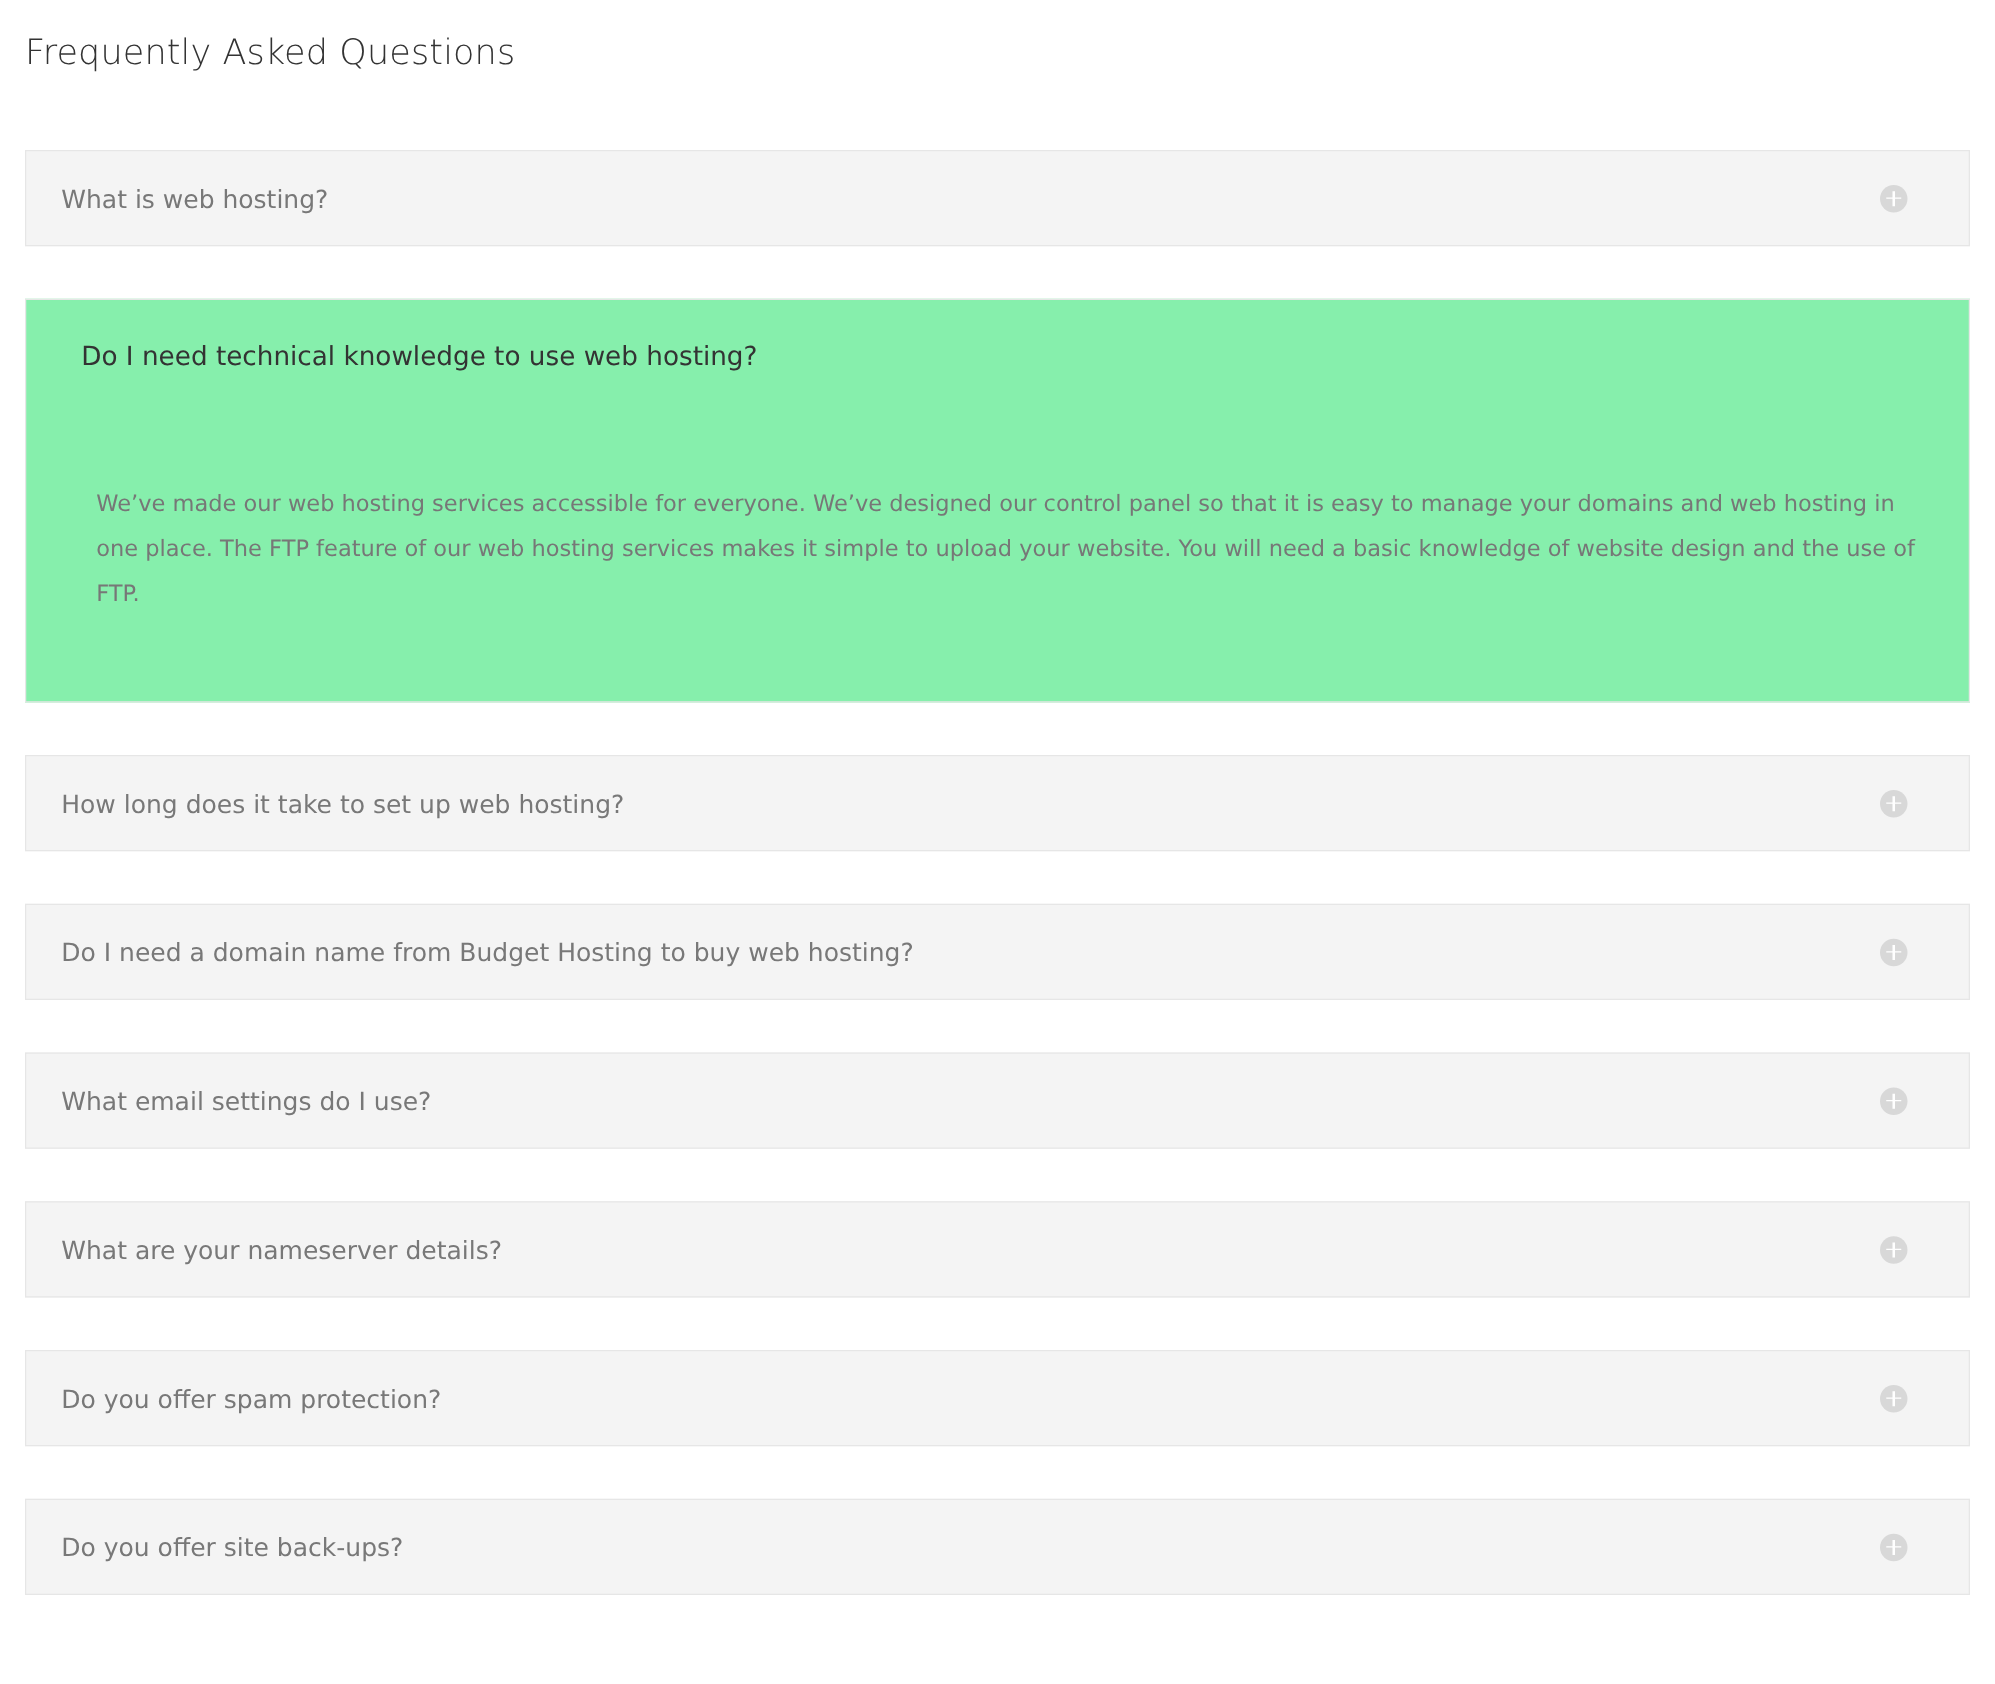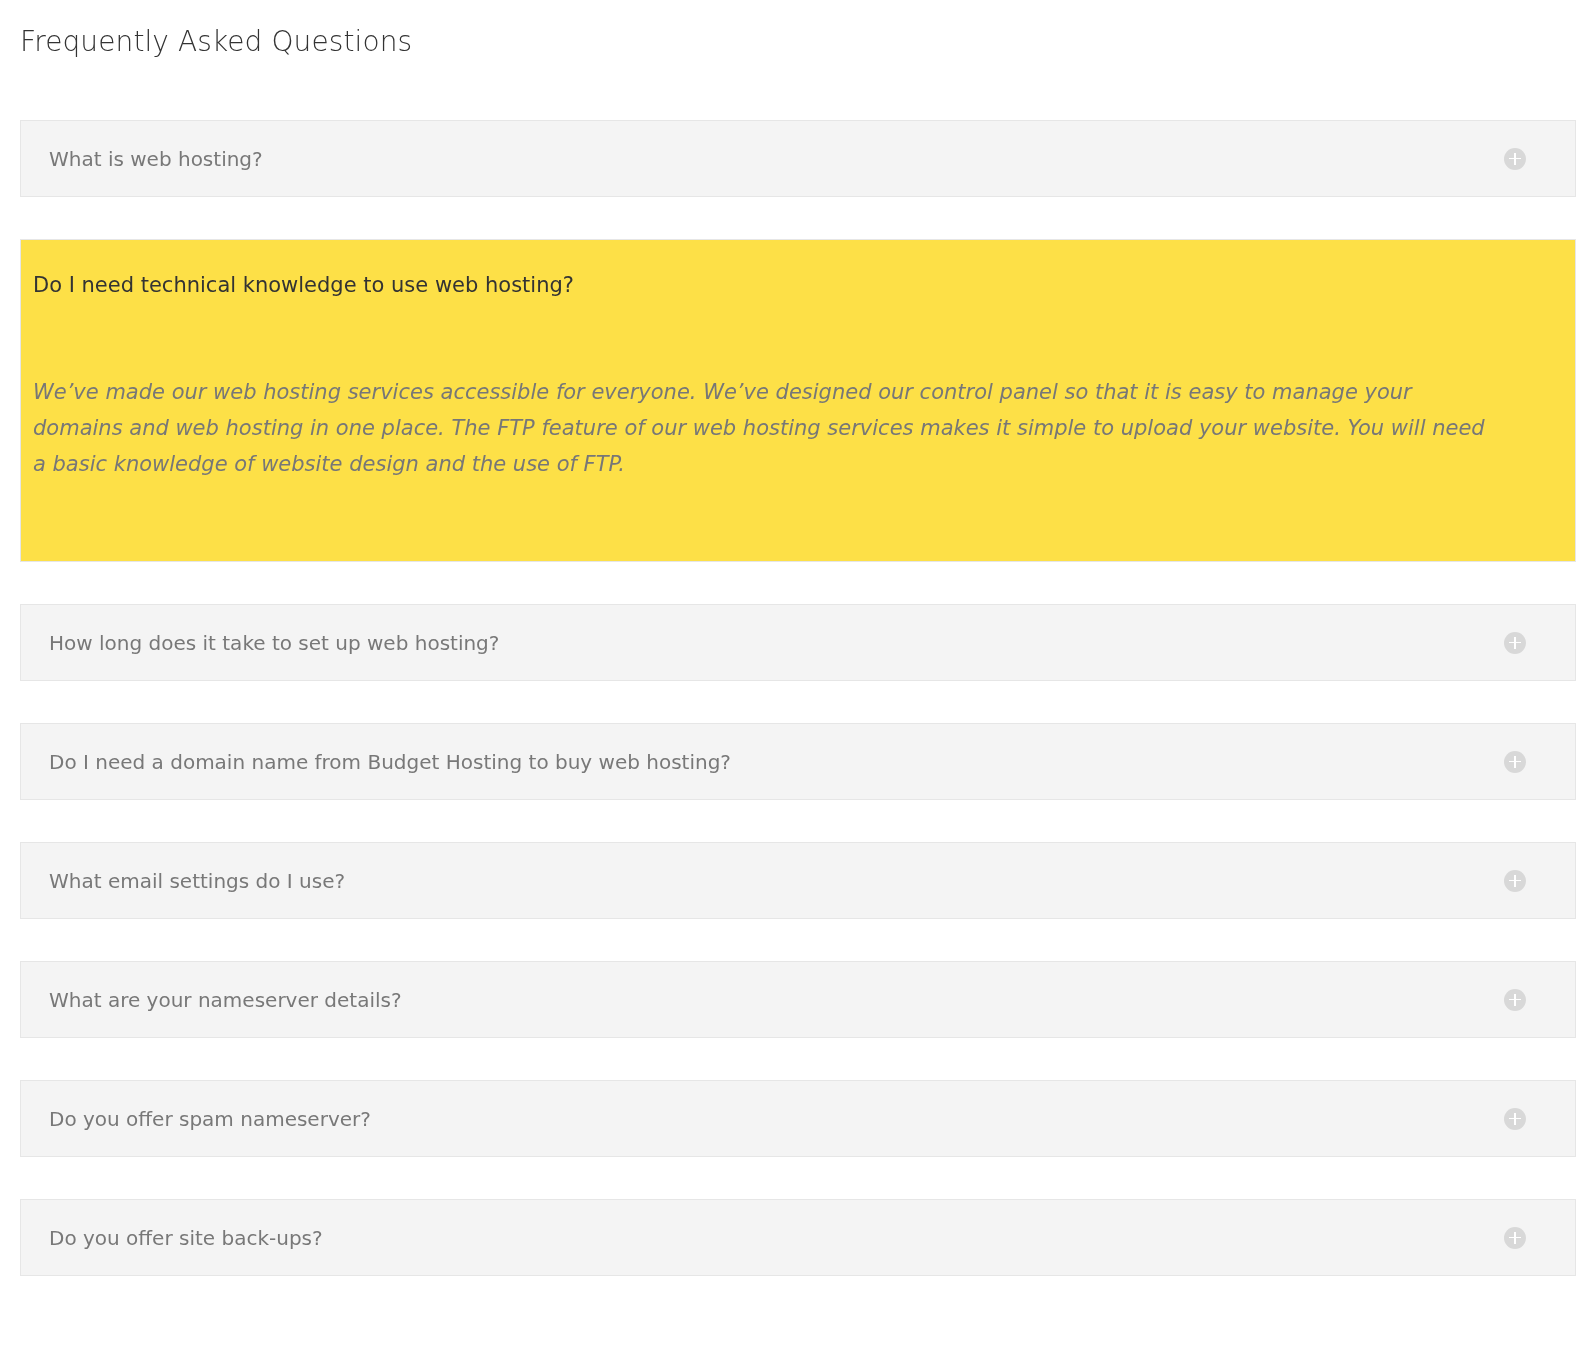--- a/index.html
+++ b/index.html
@@ -100,43 +100,42 @@
     top: 50%;
     left: 5px;
     height: 1.6px;
     width: 12px;
     margin-top: -0.8px;
   }
 
   
   .faq-item.expanded {
     box-sizing: border-box;
-    background: #fde047;
+    background: #86efac;
     border: 1px solid #e6e6e6;
-    padding: 30px 28px 36px 12px;
+    padding: 30px 28px 36px 44px;
     min-height: 323px;
   }
 
   .faq-item.expanded .faq-question {
     font-size: 21px;
     line-height: 30px;
     color: #333333;
     font-weight: 400;
     margin: 0;
     padding: 0 0 0 0;
   }
 
   .faq-answer {
-    margin: 0;
+    margin: 12px;
     padding: 0;
-    font-size: 21px;
+    font-size: 18px;
     line-height: 36px;
     color: #777777;
     max-width: 1465px;
-    font-style: italic;
   }
 
   .answer-spacer {
     height: 74px;
   }
 </style>
 </head>
 <body>
 
 <div class="page">
@@ -181,21 +180,21 @@
 
     <div class="faq-item collapsed">
       <div class="faq-header">
         <span class="faq-question">What are your nameserver details?</span>
         <span class="toggle-icon"></span>
       </div>
     </div>
 
     <div class="faq-item collapsed">
       <div class="faq-header">
-        <span class="faq-question">Do you offer spam nameserver?</span>
+        <span class="faq-question">Do you offer spam protection?</span>
         <span class="toggle-icon"></span>
       </div>
     </div>
 
     <div class="faq-item collapsed">
       <div class="faq-header">
         <span class="faq-question">Do you offer site back-ups?</span>
         <span class="toggle-icon"></span>
       </div>
     </div>

